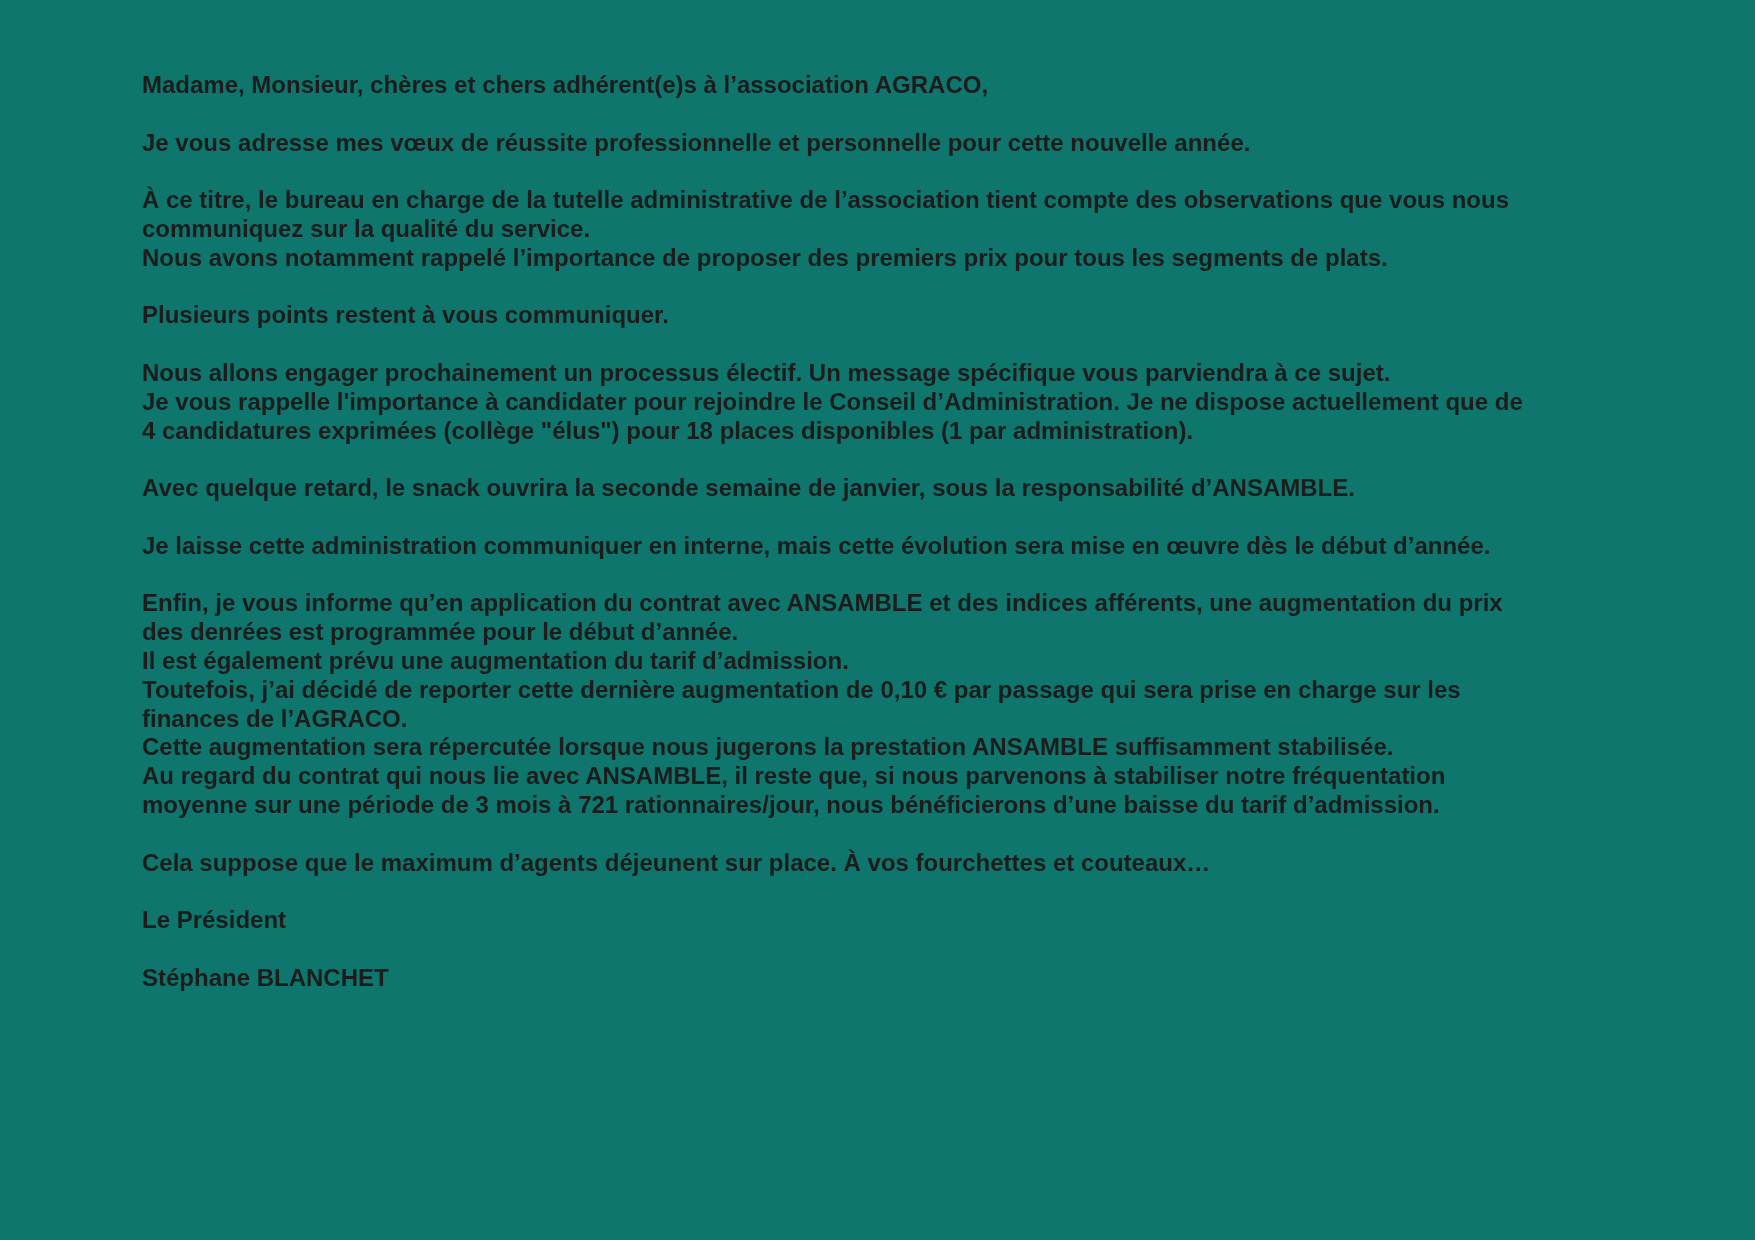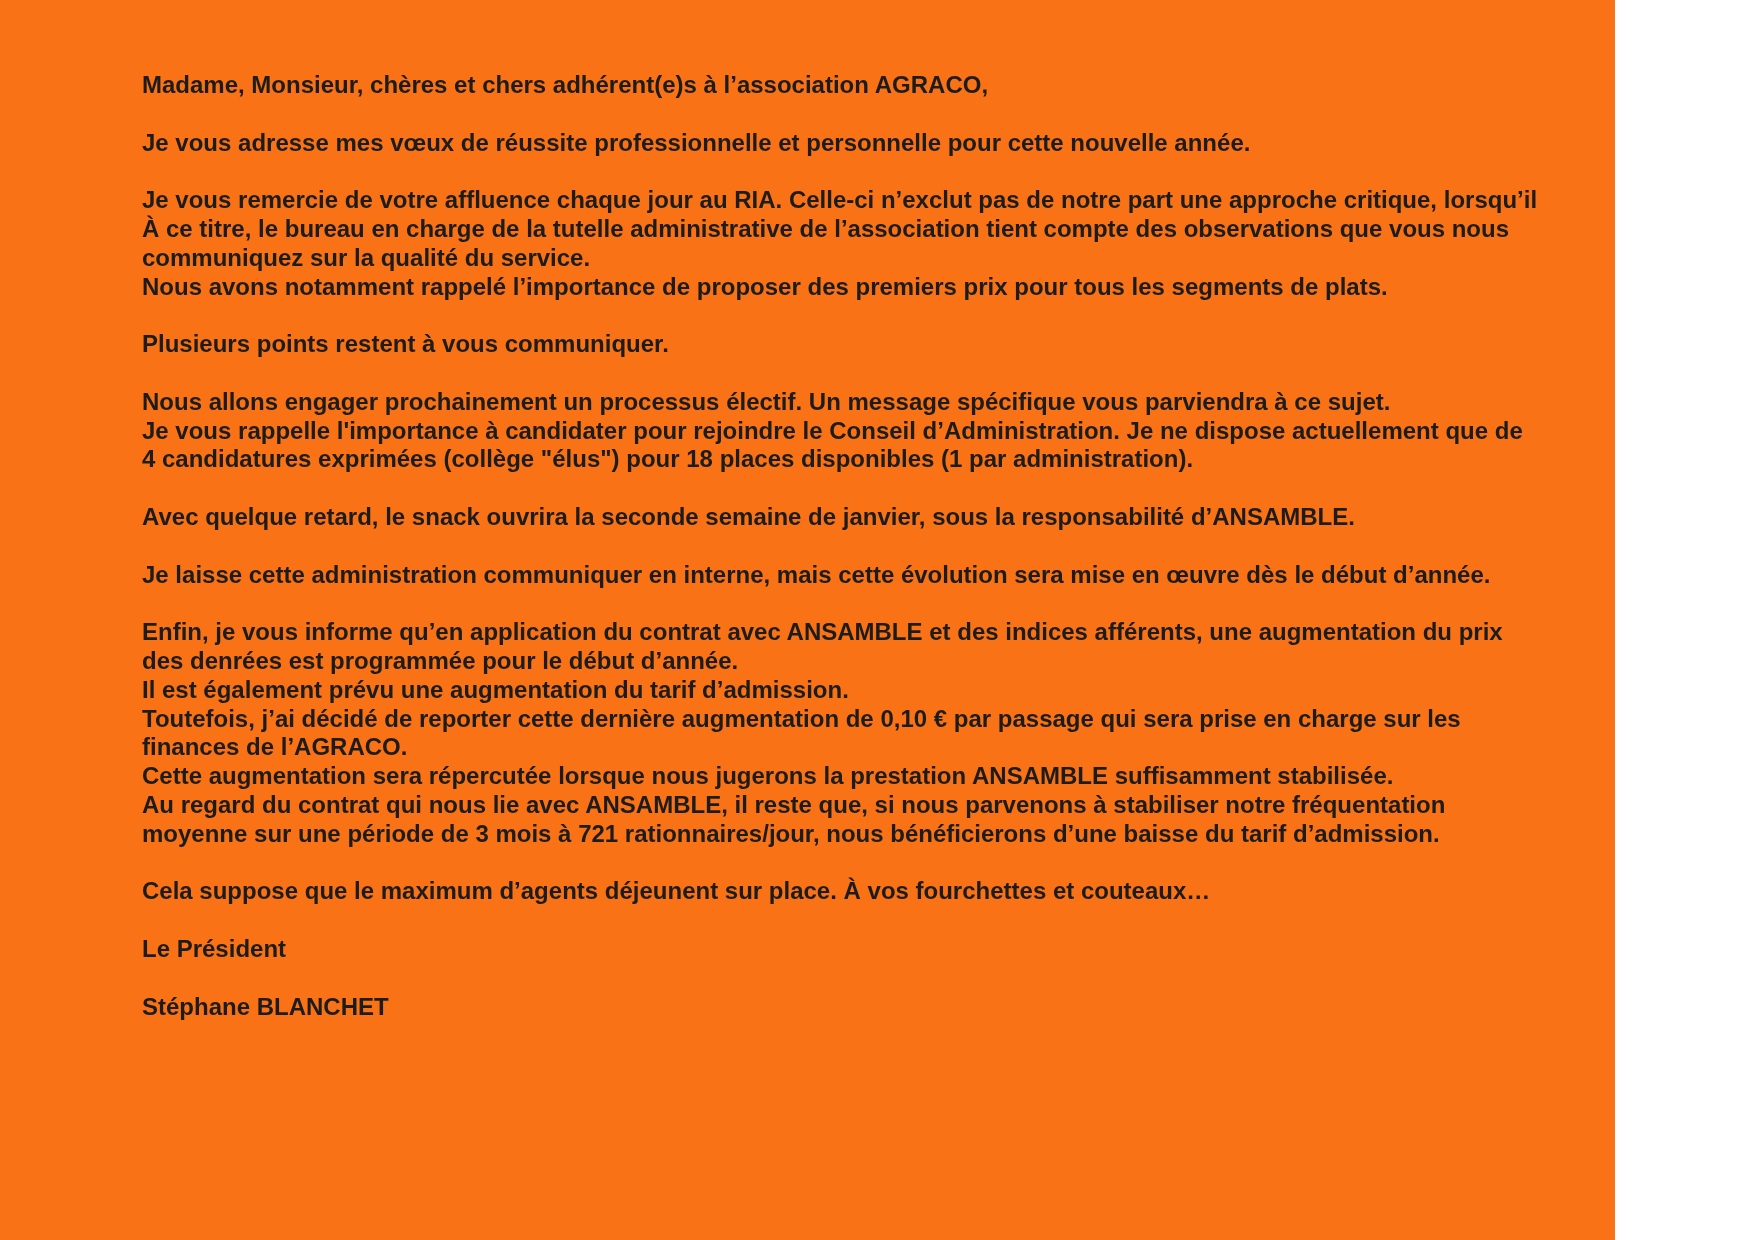--- a/index.html
+++ b/index.html
@@ -2,23 +2,23 @@
 <html><head>
 <meta charset="utf-8">
 <style>
   html, body {
     margin: 0;
     padding: 0;
     background: #ffffff;
   }
   .page {
     position: relative;
-    width: 1615px;
+    width: 1755px;
     height: 1240px;
-    background: #f97316;
+    background: #0f766e;
     overflow: hidden;
   }
   .letter-body {
     position: absolute;
     left: 142px;
     top: 71px;
     font-family: "Liberation Sans", sans-serif;
     font-weight: bold;
     font-size: 24px;
     line-height: 28.8px;
@@ -39,21 +39,20 @@
 
 <div class="page">
   <div class="letter-body" id="letter-body">
       <div class="paragraph">
         <div class="line">Madame, Monsieur, chères et chers adhérent(e)s à l’association AGRACO,</div>
       </div>
       <div class="paragraph">
         <div class="line">Je vous adresse mes vœux de réussite professionnelle et personnelle pour cette nouvelle année.</div>
       </div>
       <div class="paragraph">
-        <div class="line">Je vous remercie de votre affluence chaque jour au RIA. Celle-ci n’exclut pas de notre part une approche critique, lorsqu’il</div>
         <div class="line">À ce titre, le bureau en charge de la tutelle administrative de l’association tient compte des observations que vous nous</div>
         <div class="line">communiquez sur la qualité du service.</div>
         <div class="line">Nous avons notamment rappelé l’importance de proposer des premiers prix pour tous les segments de plats.</div>
       </div>
       <div class="paragraph">
         <div class="line">Plusieurs points restent à vous communiquer.</div>
       </div>
       <div class="paragraph">
         <div class="line">Nous allons engager prochainement un processus électif. Un message spécifique vous parviendra à ce sujet.</div>
         <div class="line">Je vous rappelle l'importance à candidater pour rejoindre le Conseil d’Administration. Je ne dispose actuellement que de</div>

